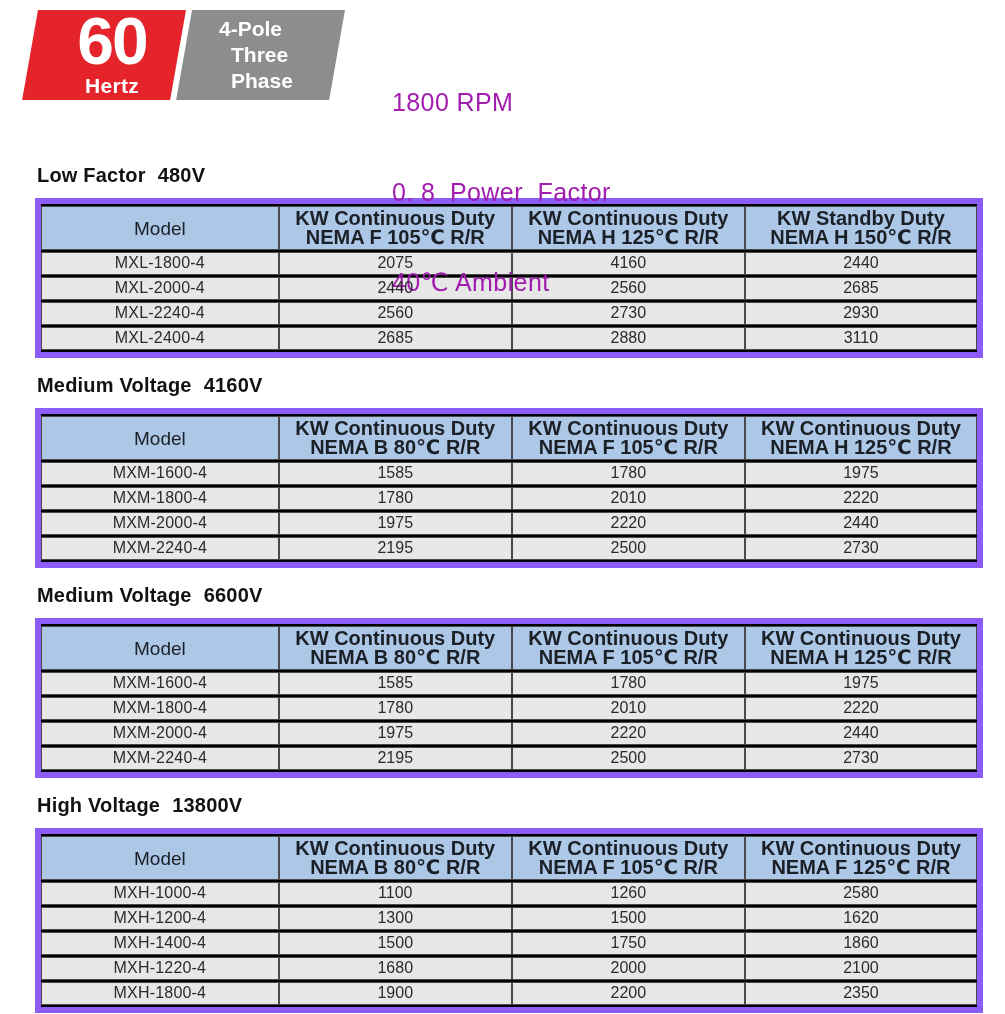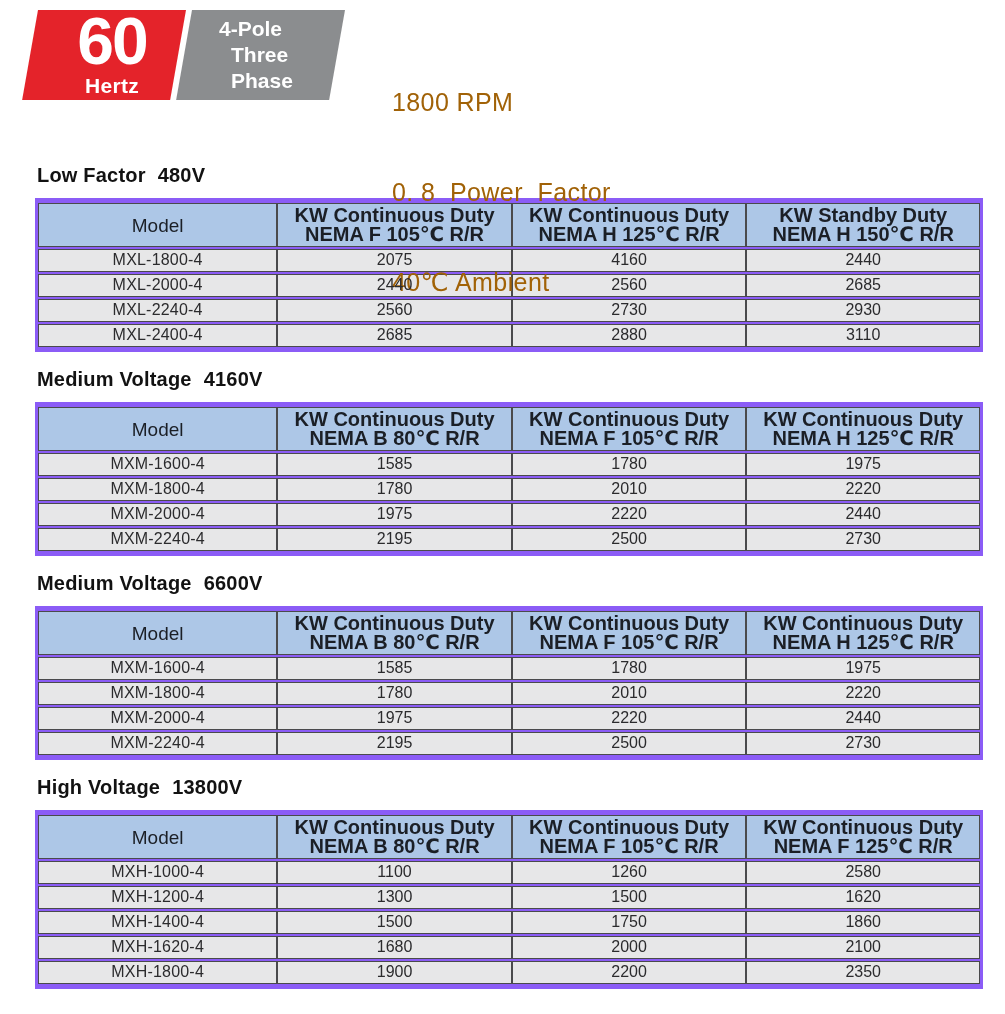--- a/index.html
+++ b/index.html
@@ -17,31 +17,31 @@
                 display:flex; flex-direction:column; justify-content:center; color:#fff; }
   .chip-red  { width:148px; background:#e4232a; margin-left:8px; }
   .chip-red .chip-inner { align-items:center; }
   .freq-value { font-size:66px; font-weight:bold; line-height:0.88; letter-spacing:-2px; }
   .freq-unit  { font-size:21px; font-weight:bold; margin-top:4px; letter-spacing:0.3px; }
   .chip-gray { width:153px; background:#8b8d8f; margin-left:6px; }
   .chip-gray .chip-inner { align-items:flex-start; padding-left:27px; font-size:21px;
                            font-weight:bold; line-height:26px; }
   .pole-line2 { padding-left:12px; }
   .spec-block { margin-left:47px; padding-top:17px; font-size:25px; line-height:30px;
-                color:#a16207; letter-spacing:0.4px; white-space:pre-wrap; }
+                color:#a21caf; letter-spacing:0.4px; white-space:pre-wrap; }
 
   
   main { margin-left:35px; width:948px; }
   .spec-section:first-child { margin-top:62px; }
   .spec-section { margin-bottom:16px; }
   .section-title { font-size:20px; font-weight:bold; color:#121212; margin:0 0 11px 2px;
                    letter-spacing:0.2px; }
   .st-voltage { margin-left:12px; }
 
-  .tbl-frame { border:3px solid #8b5cf6; background:#8b5cf6; }
+  .tbl-frame { border:6px solid #8b5cf6; background:#000000; }
   table.spec-table { width:100%; border-collapse:separate; border-spacing:0 2px;
                      table-layout:fixed; }
   col.c0 { width:25.4%; } col.c1 { width:24.9%; } col.c2 { width:24.9%; } col.c3 { width:24.8%; }
   th, td { border:1px solid #4a4a4c; text-align:center; vertical-align:middle; }
   thead th { background:#adc7e7; height:44px; font-size:20px; font-weight:bold;
              color:#1b1f26; line-height:19px; padding:2px 4px; }
   thead th.model-col { font-size:19px; font-weight:400; }
   tbody td { background:#e7e7e8; height:23px; font-size:16px; font-weight:400;
              color:#2b2b2d; padding:1px 4px 2px; }
   tbody td.model-cell { letter-spacing:0.2px; }
@@ -286,21 +286,21 @@
               <td class="value-cell">1500</td>
               <td class="value-cell">1620</td>
             </tr>
             <tr>
               <td class="model-cell">MXH-1400-4</td>
               <td class="value-cell">1500</td>
               <td class="value-cell">1750</td>
               <td class="value-cell">1860</td>
             </tr>
             <tr>
-              <td class="model-cell">MXH-1620-4</td>
+              <td class="model-cell">MXH-1220-4</td>
               <td class="value-cell">1680</td>
               <td class="value-cell">2000</td>
               <td class="value-cell">2100</td>
             </tr>
             <tr>
               <td class="model-cell">MXH-1800-4</td>
               <td class="value-cell">1900</td>
               <td class="value-cell">2200</td>
               <td class="value-cell">2350</td>
             </tr>

